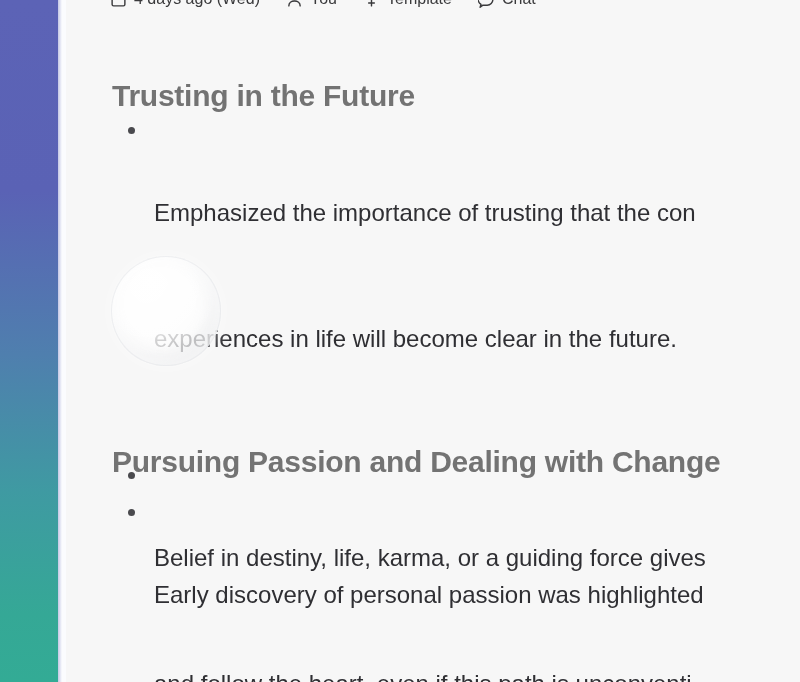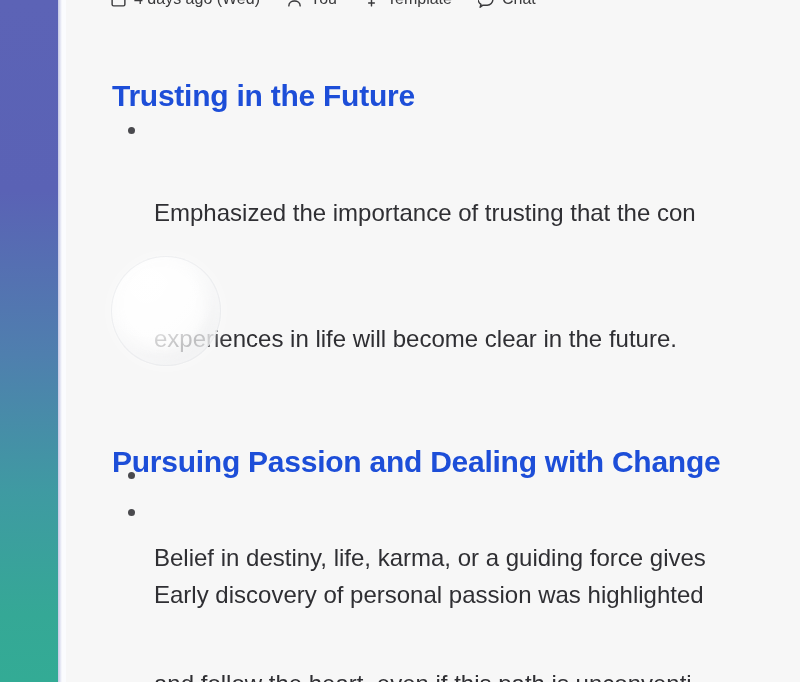--- a/index.html
+++ b/index.html
@@ -90,21 +90,21 @@
     flex: 0 0 auto;
     color: #3a3a3c;
     line-height: 0;
   }
   .meta-ico svg { display: block; }
 
   
   .h-sec {
     position: absolute;
     left: 46px;
-    color: #1d4ed8;
+    color: #737373;
     font-size: 30px;
     font-weight: 700;
     letter-spacing: -0.25px;
     white-space: nowrap;
   }
   #h-trusting { top: 54px; }
   #h-passion  { top: 420px; }
 
   
   .blist {

